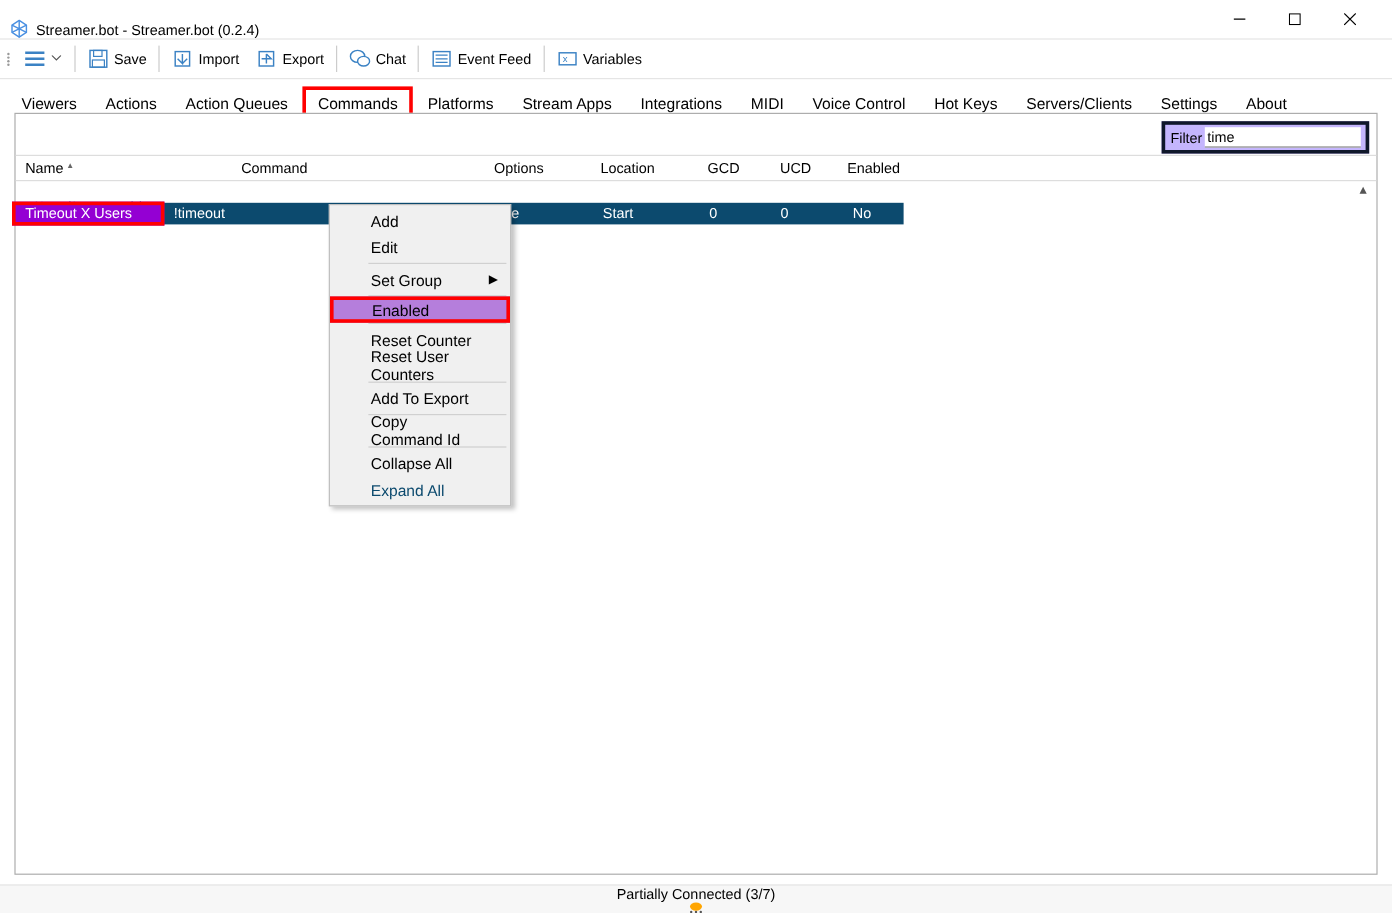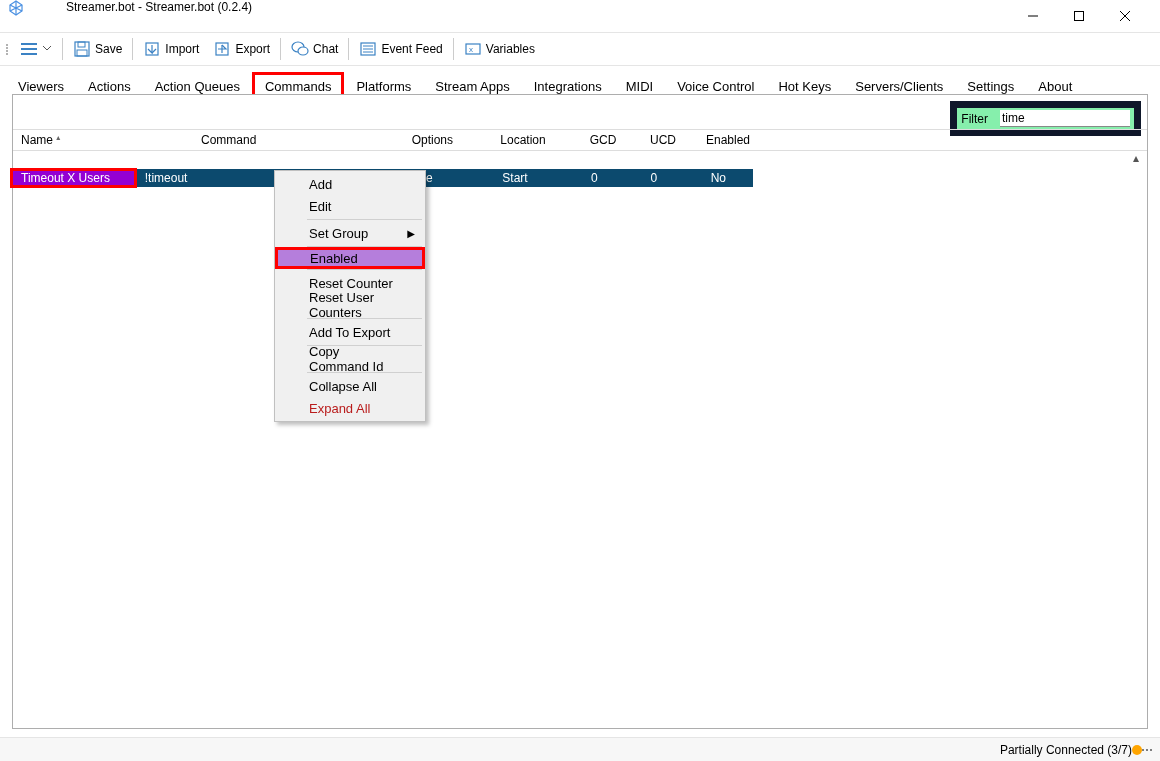--- a/index.html
+++ b/index.html
@@ -1,19 +1,19 @@
 <!DOCTYPE html>
 <html><head>
 <meta charset="utf-8">
 <style>
   * { margin:0; padding:0; box-sizing:border-box; font-family:"Segoe UI",Tahoma,sans-serif; }
   body { width:1160px; height:761px; background:#fff; overflow:hidden; font-size:12px; color:#000; position:relative; }
 
   
-  .titlebar { height:32px; display:flex; align-items:flex-start; padding:0 12px 0 8px; background:#fff;gap:36px; }
+  .titlebar { height:32px; display:flex; align-items:flex-end; padding:0 12px 0 8px; background:#fff; }
   .app-icon { width:16px; height:16px; margin-right:6px; display:inline-flex; align-items:center; justify-content:center; }
   .title-text { font-size:12px; }
   .win-btns { margin-left:auto; display:flex; }
   .win-btn { width:46px; height:32px; display:flex; align-items:center; justify-content:center; cursor:pointer; }
 
   
   .toolbar { height:34px; display:flex; align-items:center; padding:0 6px; border-top:1px solid #e5e5e5; border-bottom:1px solid #e5e5e5; gap:2px; }
   .grip { width:4px; height:24px; display:flex; flex-direction:column; justify-content:center; gap:1px; margin-right:2px; }
   .grip span { width:2px; height:2px; background:#999; border-radius:50%; }
   .tb-item { display:flex; align-items:center; gap:4px; padding:2px 6px; cursor:pointer; height:28px;text-align:center; }
@@ -21,46 +21,46 @@
   .tb-drop { width:10px; display:inline-flex; align-items:center; justify-content:center; }
   .tb-sep { width:1px; height:22px; background:#ccc; margin:0 2px; }
 
   
   .tabstrip { display:flex; align-items:center; padding:6px 6px 4px; gap:0; }
   .tab { padding:4px 10px; cursor:pointer; border:2px solid transparent; font-size:13px; }
   .tab.hl { border:3px solid #ff0000; font-weight:400; }
   
   
   .content { position:absolute; left:12px; right:12px; top:94px; bottom:32px; border:1px solid #adadad; background:#fff; }
-  .filterbar { position:absolute; right:6px; top:6px; display:flex; align-items:center; gap:12px; border:7px solid #0f172a; padding:2px 4px; background:#86efac; }
+  .filterbar { position:absolute; right:6px; top:6px; display:flex; align-items:center; gap:2px; border:3px solid #0f172a; padding:2px 4px; background:#c4b5fd; }
   .filterbar label { font-size:12px; }
   .filterbar input { border:none; border-bottom:1px solid #888; font-size:12px; width:130px; padding:1px 2px; outline:none; }
   
   .cols { position:absolute; left:0; right:0; top:34px; height:22px; display:flex; align-items:center; border-top:1px solid #ddd; border-bottom:1px solid #ddd;}
   .col { padding:0 8px; font-size:12px; white-space:nowrap; overflow:hidden; position:relative; }
   .col-sort { font-size:8px; color:#666; position:relative; top:-4px; }
   .c-name{width:180px;} .c-cmd{width:185px;} .c-opt{width:95px; text-align:right; padding-right:20px;} .c-loc{width:100px; text-align:center;} .c-gcd{width:60px;text-align:center;} .c-ucd{width:60px;text-align:center;} .c-en{width:70px;text-align:center;}
   
   .group-row { position:absolute; left:0; right:18px; top:68px; height:18px; display:flex; align-items:center; padding-left:16px; color:#0066cc; font-size:10px; }
   .collapse-arrow { position:absolute; right:4px; top:56px; width:14px; height:14px; display:flex; align-items:center; justify-content:center; color:#555; cursor:pointer;}
   
   .data-row { position:absolute; left:0; width:740px; top:74px; height:18px; display:flex; align-items:center; background:#0c4a6e; color:#fff; font-size:12px; }
   .data-row .c-name{ padding-left:8px; border:3px solid #ff0000; margin:-3px 0 -3px -3px; width:128px; background:#9400d3;}
   .data-row .c-cmd-inner{ width:237px; padding-left:8px;}
   
   
   .ctx { position:absolute; left:274px; top:170px; width:152px; background:#f0f0f0; border:1px solid #c0c0c0; box-shadow:3px 3px 4px rgba(0,0,0,0.25); padding:2px; z-index:100;}
   .ctx-item { height:22px; display:flex; align-items:center; padding:0 30px 0 32px; font-size:13px; cursor:default; position:relative;}
-  .ctx-item.disabled { color:#b91c1c; }
+  .ctx-item.disabled { color:#0c4a6e; }
   .ctx-item.hl { background:#b57edc; border:3px solid #ff0000; margin:-2px; }
   .ctx-sep { height:1px; background:#d0d0d0; margin:2px 1px 2px 30px; }
   .ctx-arrow { position:absolute; right:8px; font-size:10px;}
 
   
-  .statusbar { position:absolute; bottom:0; left:0; right:0; height:24px; background:#f7f7f7; display:flex; align-items:center; justify-content:flex-end; padding:0 8px; gap:0; font-size:12px; border-top:1px solid #e5e5e5;}
+  .statusbar { position:absolute; bottom:0; left:0; right:0; height:24px; background:#f7f7f7; display:flex; align-items:center; justify-content:flex-end; padding:0 8px; gap:0; font-size:12px; border-top:1px solid #e5e5e5;flex-direction:column;}
   .status-dot { width:10px; height:10px; border-radius:50%; background:#ffa500; }
   .status-dots { display:flex; gap:2px;} .status-dots span{width:2px;height:2px;background:#555;border-radius:50%;}
 
   svg { display:block; }
 </style>
 </head>
 <body>
 
 <div class="titlebar">
   <span class="app-icon">

